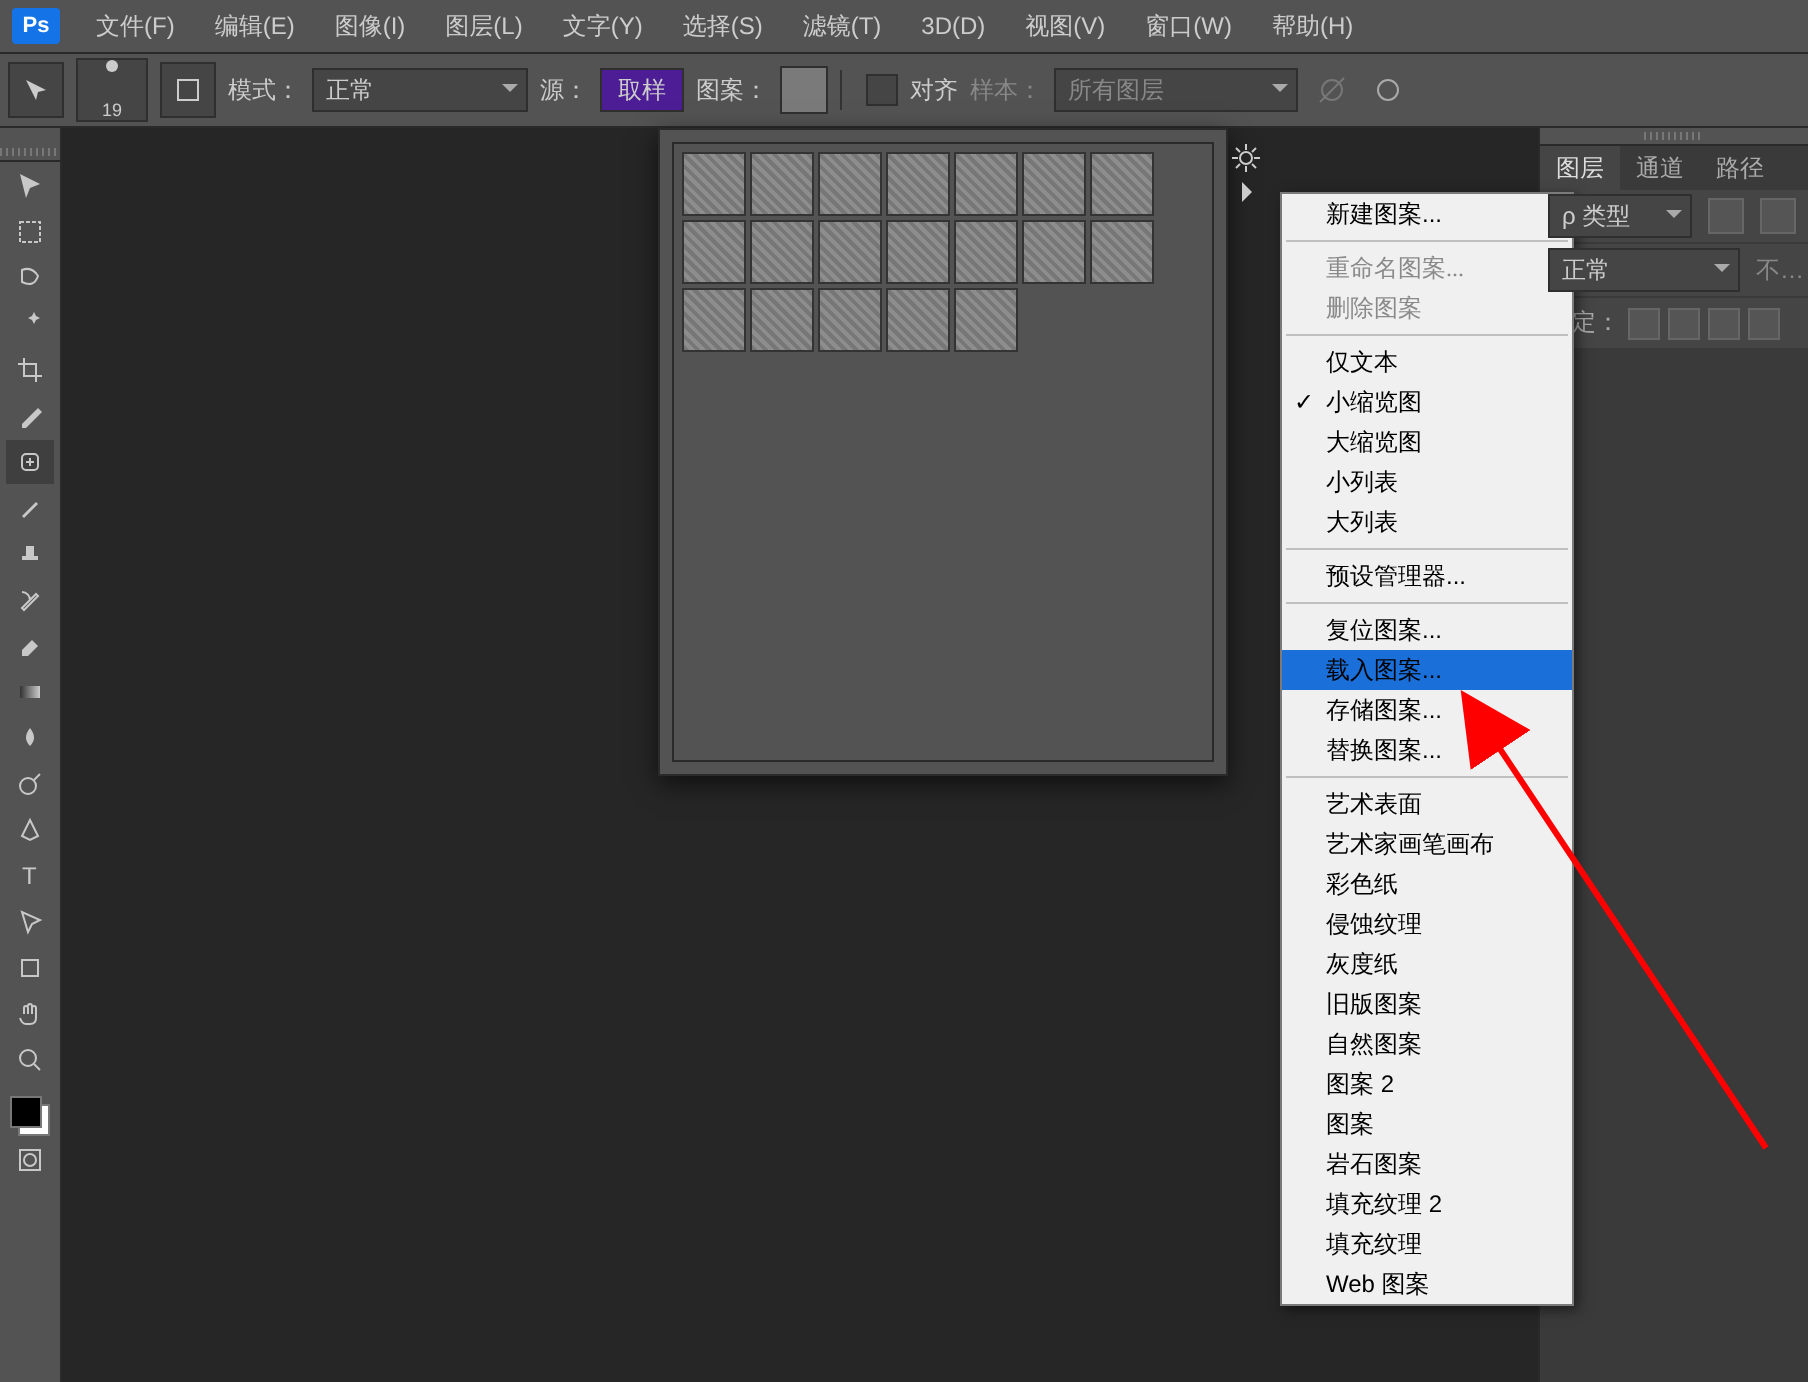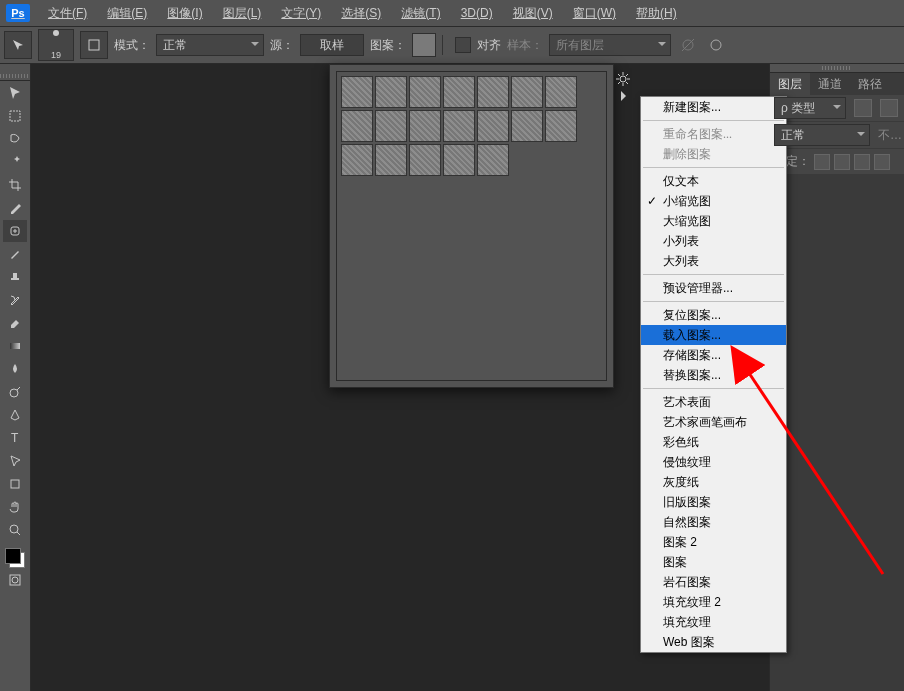--- a/index.html
+++ b/index.html
@@ -1,30 +1,30 @@
 <!DOCTYPE html>
 <html><head>
 <meta charset="utf-8">
 <style>
   html,body{margin:0;padding:0;width:904px;height:691px;background:#535353;font-family:"Microsoft YaHei",Arial,sans-serif;font-size:12px;color:#ccc;overflow:hidden;}
   
-  .menubar{height:26px;background:#535353;display:flex;align-items:center;border-bottom:1px solid #2a2a2a;text-decoration:underline;}
+  .menubar{height:26px;background:#535353;display:flex;align-items:center;border-bottom:1px solid #2a2a2a;}
   .ps-logo{width:24px;height:18px;background:#1473e6;color:#fff;font-weight:bold;font-size:11px;display:flex;align-items:center;justify-content:center;margin:0 8px 0 6px;border-radius:2px;}
   .menubar span.mitem{padding:0 10px;cursor:default;}
   
   .optbar{height:36px;background:#535353;display:flex;align-items:center;border-bottom:1px solid #2a2a2a;padding-left:4px;gap:6px;}
   .optbtn{width:26px;height:26px;background:#454545;border:1px solid #2f2f2f;display:flex;align-items:center;justify-content:center;}
   .optbtn svg{fill:#ccc;}
   .brush-size{position:relative;width:34px;height:30px;background:#454545;border:1px solid #2f2f2f;display:flex;flex-direction:column;align-items:center;justify-content:space-between;}
   .brush-size .dot{width:6px;height:6px;border-radius:50%;background:#ccc;}
   .brush-size .num{font-size:9px;color:#ccc;}
   .lbl{color:#ccc;}
   .sel{height:20px;background:#454545;border:1px solid #2f2f2f;padding:0 14px 0 6px;position:relative;display:flex;align-items:center;min-width:70px;}
   .sel::after{content:"";position:absolute;right:4px;top:7px;border:4px solid transparent;border-top-color:#aaa;}
-  .btn{height:20px;background:#404040;border:1px solid #2f2f2f;padding:0 19px;display:flex;align-items:center;justify-content:center;}
+  .btn{height:20px;background:#4c1d95;border:1px solid #2f2f2f;padding:0 8px;display:flex;align-items:center;justify-content:center;}
   .swatch{width:22px;height:22px;border:1px solid #2f2f2f;background:#7a7a7a;}
   .chk{width:14px;height:14px;border:1px solid #2f2f2f;background:#454545;}
   .eye-icon,.brushsoft{width:22px;height:22px;display:flex;align-items:center;justify-content:center;}
   
   .main{position:relative;height:calc(691px - 26px - 36px);background:#262626;display:flex;}
   
   .toolstrip{width:30px;background:#535353;border-right:1px solid #2a2a2a;display:flex;flex-direction:column;align-items:center;padding-top:8px;gap:1px;}
   .tool{width:24px;height:22px;display:flex;align-items:center;justify-content:center;cursor:default;}
   .tool.active{background:#3f3f3f;}
   .tool svg{fill:#c8c8c8;}

